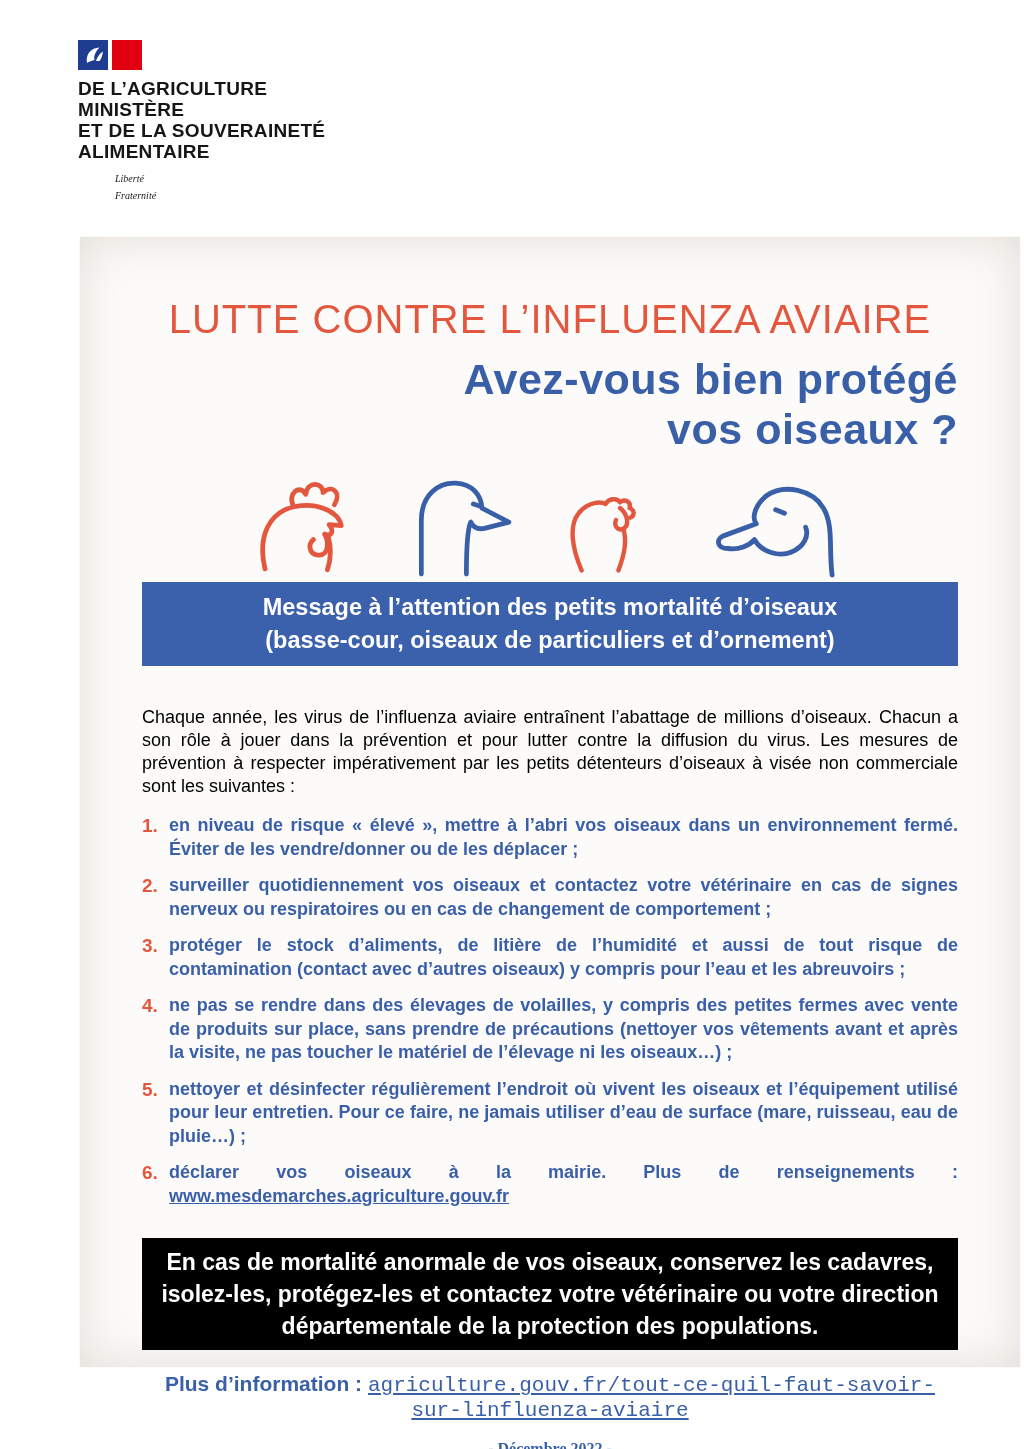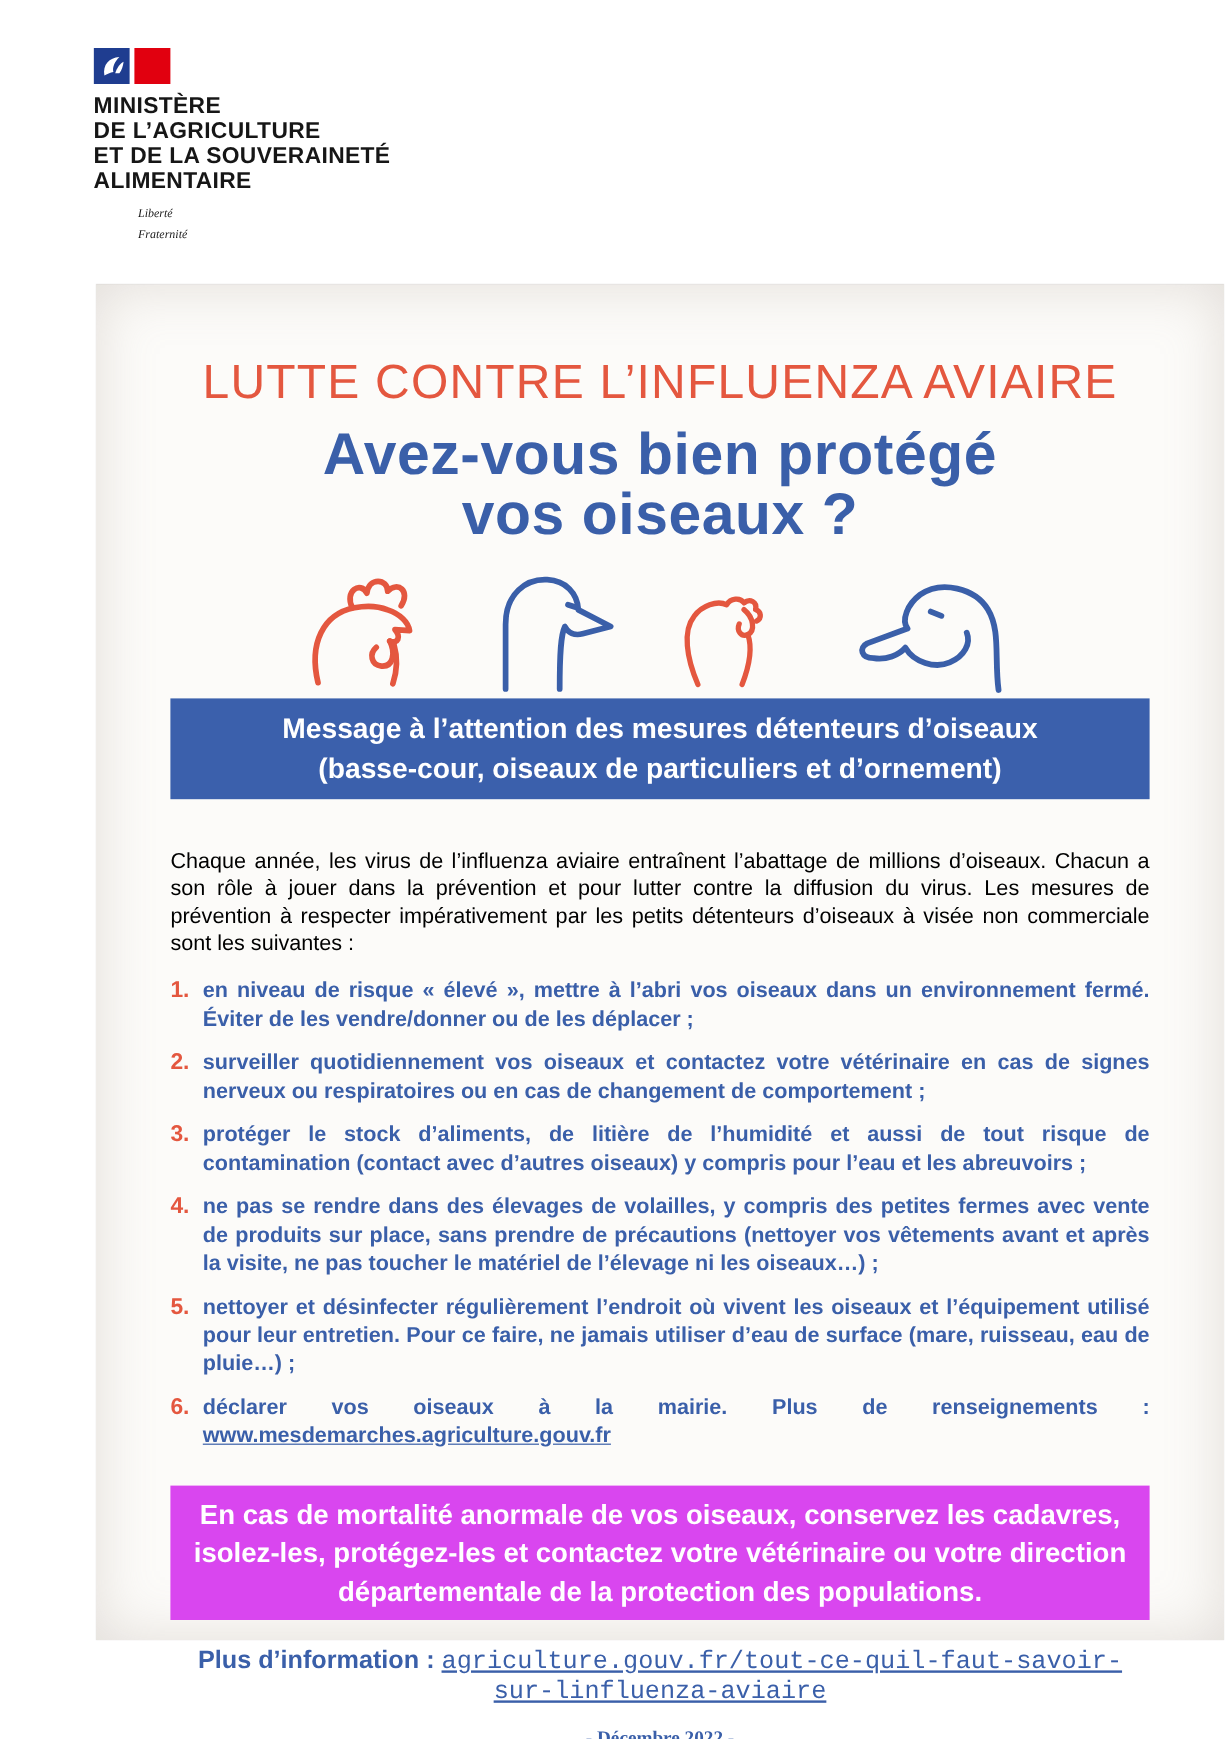--- a/index.html
+++ b/index.html
@@ -15,21 +15,21 @@
                font-size:10px; line-height:17px; color:#1a1a1a;margin-left:37px; }
 
   
   .card { position:absolute; left:80px; top:237px; width:940px; height:1130px;
           background:#fcfbf9;
           box-shadow: inset 0 0 48px rgba(165,152,140,.30), 0 0 1px rgba(0,0,0,.12); }
   .content { width:816px; margin:0 auto; }
 
   .kicker { margin-top:60px; text-align:center; font-size:40px; letter-spacing:1px;
             color:#e4573f; }
-  .title { margin-top:12px; text-align:center; font-weight:bold; font-size:49px;
+  .title { margin-top:12px; text-align:right; font-weight:bold; font-size:43px;
            line-height:50px; color:#3a5fa9; letter-spacing:.5px; }
 
   
   .birds { margin-top:10px; display:flex; justify-content:center; align-items:flex-end;
            gap:22px; height:118px; }
   .birds svg { display:block; }
 
   
   .banner { width:816px; height:84px; background:#3b60ac; color:#ffffff;
             display:flex; flex-direction:column; justify-content:center; align-items:center;
@@ -38,21 +38,21 @@
   .intro { margin-top:40px; font-size:18px; line-height:23px; color:#000000;
            text-align:justify; }
 
   .measures { margin-top:16px; }
   .measure { position:relative; padding-left:27px; margin-bottom:13px;
              font-size:18px; line-height:23.5px; font-weight:bold; color:#3a5fa9;
              text-align:justify; }
   .measure .num { position:absolute; left:0; top:0; color:#e4573f; font-size:19px; }
   .measure a { color:#3a5fa9; text-decoration:underline; font-weight:bold; }
 
-  .alert { margin-top:30px; width:816px; background:#d946ef; color:#ffffff;
+  .alert { margin-top:30px; width:816px; background:#000000; color:#ffffff;
            text-align:center; font-weight:bold; font-size:23px; line-height:32px;
            padding:8px 10px; }
 
   .more-info { margin-top:22px; text-align:center; font-size:21px; color:#3a5fa9; }
   .more-info .label { font-weight:bold; }
   .more-info a { color:#3a5fa9; text-decoration:underline;font-family:Liberation Mono, monospace; }
 
   .date-line { margin-top:18px; text-align:center; font-size:16px; font-weight:bold;
                color:#3a5fa9;font-family:Liberation Serif, serif; }
 </style>
@@ -60,22 +60,22 @@
 <body>
 
 <header class="gov-header">
   <svg class="gov-logo" viewBox="0 0 66 32">
     <rect x="0" y="0" width="30" height="30" fill="#1f3d90"></rect>
     <path d="M9 23 C7.5 14 13 8 21.5 7.5 C17.5 11.5 15.5 16 16.5 20 C14 20.5 11 21.7 9 23 Z" fill="#ffffff"></path>
     <path d="M18 21 C19.5 16.5 22 13 25 11.5 C24.5 15 23.5 18.5 21.5 21 Z" fill="#ffffff"></path>
     <rect x="34" y="0" width="30" height="30" fill="#e1000f"></rect>
   </svg>
   <div class="gov-name">
+    <div>DE L’AGRICULTURE</div>
     <div>MINISTÈRE</div>
-    <div>DE L’AGRICULTURE</div>
     <div>ET DE LA SOUVERAINETÉ</div>
     <div>ALIMENTAIRE</div>
   </div>
   <div class="gov-motto">
     <div>Liberté</div>
     <div>Fraternité</div>
   </div>
 </header>
 
 <main class="card">
@@ -108,21 +108,21 @@
         <path d="M84 66 C89 80 85 100 78 118"></path>
       </svg>
 
       <svg width="150" height="112" viewBox="0 0 170 125" fill="none" stroke="#3a5fa9" stroke-width="5.5" stroke-linecap="round" stroke-linejoin="round">
         <path d="M152 118 C148 88 154 62 142 42 C130 22 98 14 78 28 C66 37 60 52 66 60 L28 74 C20 78 22 88 34 88 C46 90 58 85 64 78 C72 92 92 98 106 92 C120 86 126 74 122 64"></path>
         <path d="M88 44 L98 48"></path>
       </svg>
     </div>
 
     <div class="banner">
-      <div>Message à l’attention des mesures détenteurs d’oiseaux</div>
+      <div>Message à l’attention des petits mortalité d’oiseaux</div>
       <div>(basse-cour, oiseaux de particuliers et d’ornement)</div>
     </div>
 
     <p class="intro">Chaque année, les virus de l’influenza aviaire entraînent l’abattage de millions d’oiseaux. Chacun a son rôle à jouer dans la prévention et pour lutter contre la diffusion du virus. Les mesures de prévention à respecter impérativement par les petits détenteurs d’oiseaux à visée non commerciale sont les suivantes :</p>
 
     <div class="measures">
       <div class="measure">
         <span class="num">1.</span>
         <span>en niveau de risque « élevé », mettre à l’abri vos oiseaux dans un environnement fermé. Éviter de les vendre/donner ou de les déplacer ;</span>
       </div>

